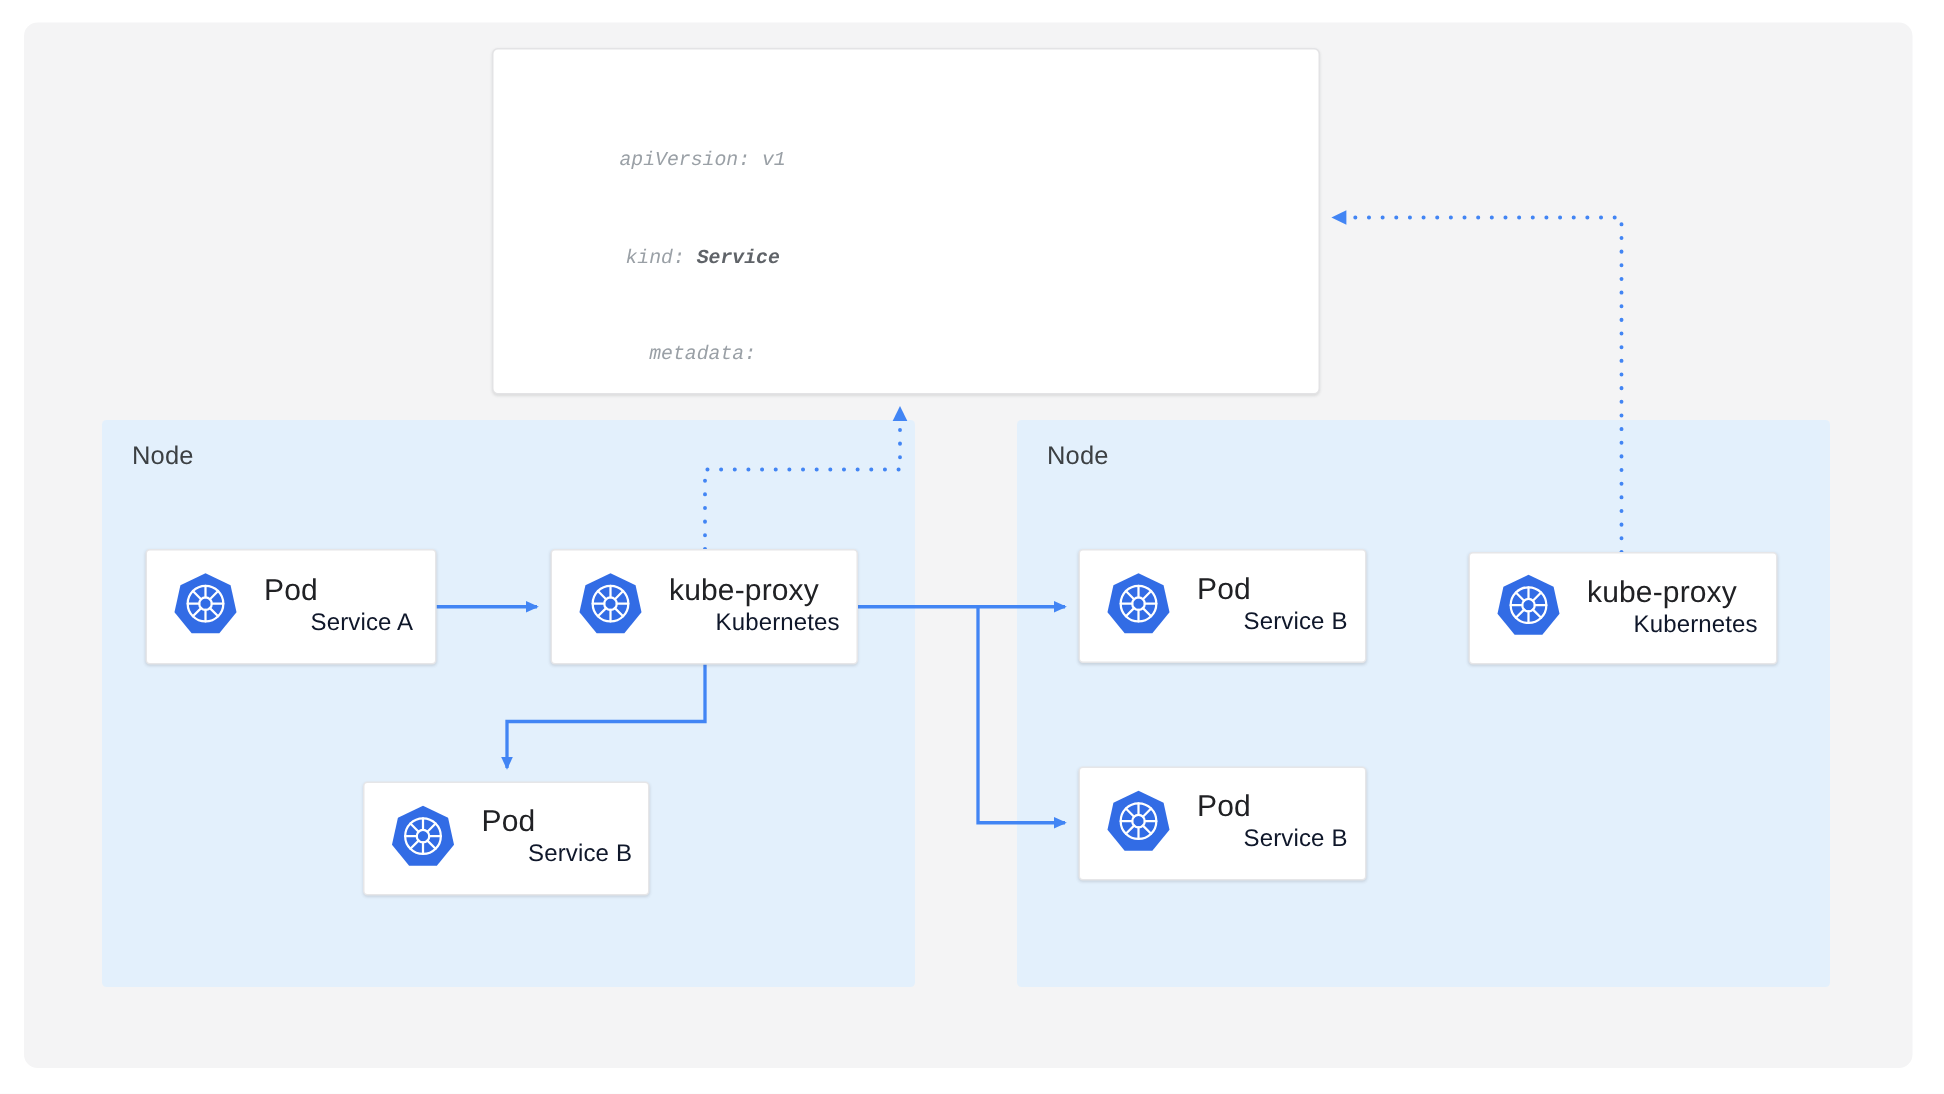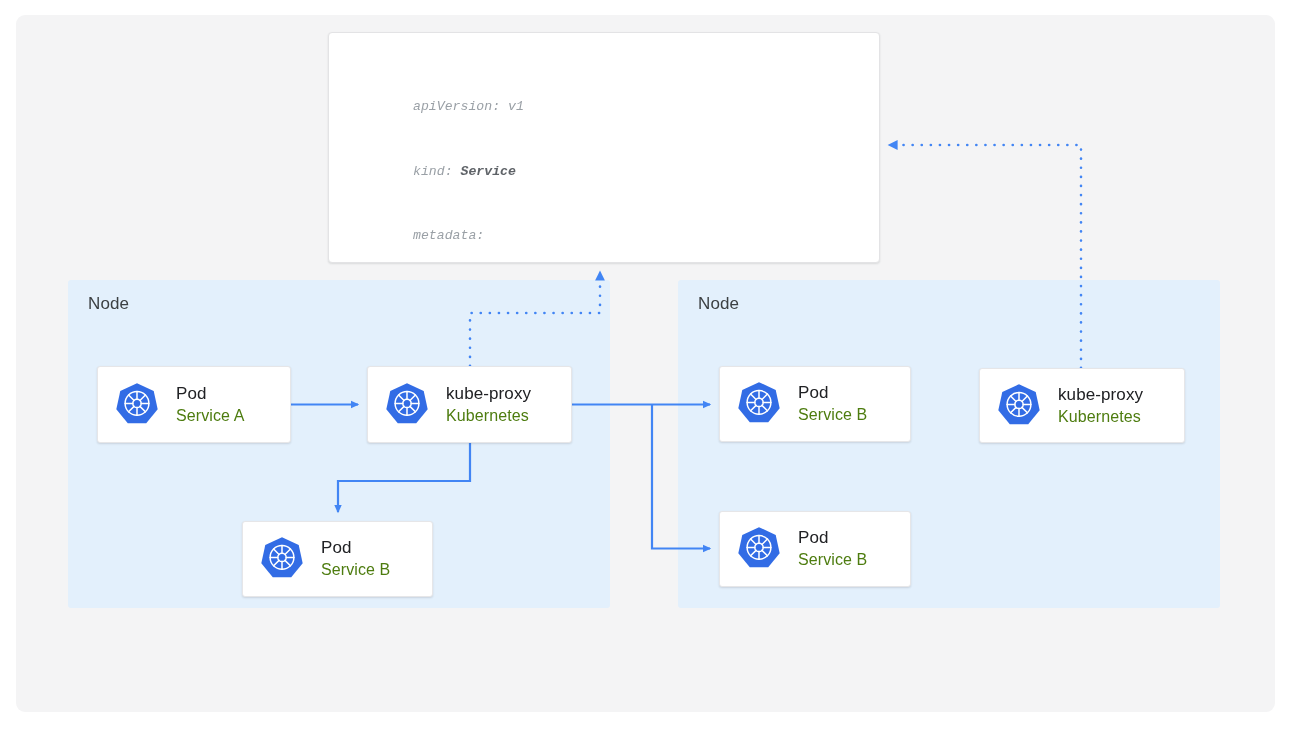--- a/index.html
+++ b/index.html
@@ -34,28 +34,28 @@
   #yaml-body {
     position: absolute;
     left: 84px; top: 20px;
     font-family: "Liberation Mono", monospace;
     font-style: italic;
     font-size: 13.2px;
     line-height: 21.5px;
     color: #9aa0a6;
     white-space: pre;
   }
-  #yaml-body .ln { display: block; }
+  #yaml-body .ln { display: block; text-align: center; }
   #yaml-body .strong { font-weight: bold; color: #5f6368; margin-top: 30px; }
 
   
   .node-box {
     position: absolute;
     top: 280px;
-    width: 542px; height: 328px;
+    width: 542px; height: 378px;
     background: #e3f0fc;
     border-radius: 3px;
   }
   #node-left  { left: 68px; }
   #node-right { left: 678px; }
   .node-label {
     position: absolute;
     left: 20px; top: 14px;
     font-size: 17px;
     color: #3c4043;
@@ -68,26 +68,26 @@
     background: #ffffff;
     border: 1px solid #e6e6e8;
     border-radius: 3px;
     box-shadow: 0 1px 2px rgba(60,64,67,.16);
     display: flex;
     align-items: center;
   }
   .card .logo { flex: 0 0 auto; margin-left: 17px; }
   .card .txt  { margin-left: 17px; }
   .card .title {
-    font-size: 17px; color: #202124;
+    font-size: 20px; color: #202124;
     line-height: 22px; letter-spacing: .1px;
   }
   .card .sub {
-    font-size: 16px; color: #4d7c0f;
-    line-height: 22px; letter-spacing: .1px;
+    font-size: 16px; color: #0f172a;
+    line-height: 22px; letter-spacing: .1px; margin-left: 31px;
   }
 
   #pod-a         { left: 97px;  top: 366px; width: 194px; height: 77px; }
   #kube-proxy-l  { left: 367px; top: 366px; width: 205px; height: 77px; }
   #pod-b-local   { left: 242px; top: 521px; width: 191px; height: 76px; }
   #pod-b-r-top   { left: 719px; top: 366px; width: 192px; height: 76px; }
   #pod-b-r-bot   { left: 719px; top: 511px; width: 192px; height: 76px; }
   #kube-proxy-r  { left: 979px; top: 368px; width: 206px; height: 75px; }
 
   

